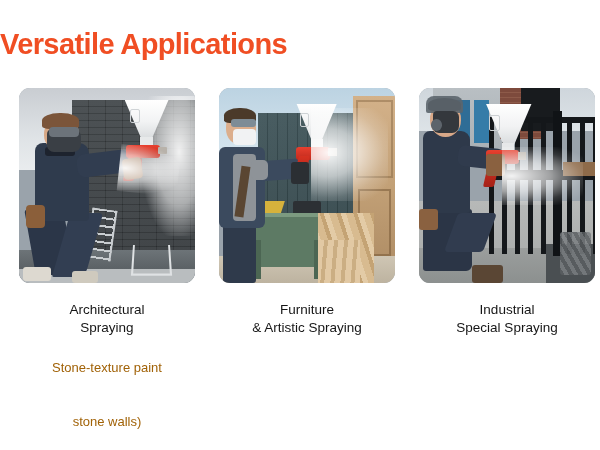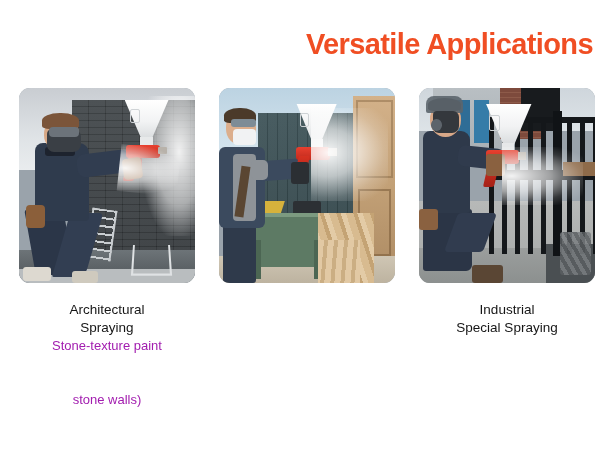--- a/index.html
+++ b/index.html
@@ -6,21 +6,21 @@
   html, body {
     width:600px; height:450px;
     background:#ffffff;
     font-family:"Liberation Sans", sans-serif;
     overflow:hidden;
   }
   .page { position:relative; width:600px; height:450px; background:#fff; }
 
   .page-title {
     position:absolute; top:27px; left:0; width:593px;
-    text-align:right;
+    text-align:left;
     font-size:29px; font-weight:bold;
     letter-spacing:-0.6px;
     color:#f04e23;
     line-height:34px;
     white-space:nowrap;
   }
 
   .columns {
     position:absolute; top:88px; left:19px;
     width:576px;
@@ -204,25 +204,25 @@
   
   .card-heading {
     margin-top:18px;
     text-align:center;
     font-size:13.5px;
     line-height:18px;
     color:#161616;
     font-weight:400;
   }
   .card-body {
-    margin-top:0;
+    margin-top:22px;
     text-align:center;
     font-size:13px;
     line-height:18px;
-    color:#a21caf;
+    color:#a16207;
     font-weight:400;
   }
 </style>
 </head>
 <body>
 
 <div class="page">
 
   <div class="page-title">Versatile Applications</div>
 
@@ -300,20 +300,24 @@
         <div class="ph w2-goggles"></div>
         <div class="ph w2-dustmask"></div>
         <div class="ph g2-funnel"></div>
         <div class="ph g2-handlehole"></div>
         <div class="ph g2-neck"></div>
         <div class="ph g2-body"></div>
         <div class="ph g2-nozzle"></div>
         <div class="ph g2-grip"></div>
         <div class="ph w2-glove"></div>
         <div class="ph p2-mist"></div>
+      </div>
+      <div class="card-heading">
+        <span>Furniture</span><br>
+        <span>&amp; Artistic Spraying</span>
       </div>
     </div>
 
     <div class="column">
       <div class="photo-card">
         <div class="ph p3-sky"></div>
         <div class="ph p3-bldg"></div>
         <div class="ph p3-bluedoor1"></div>
         <div class="ph p3-bluedoor2"></div>
         <div class="ph p3-brick"></div>

